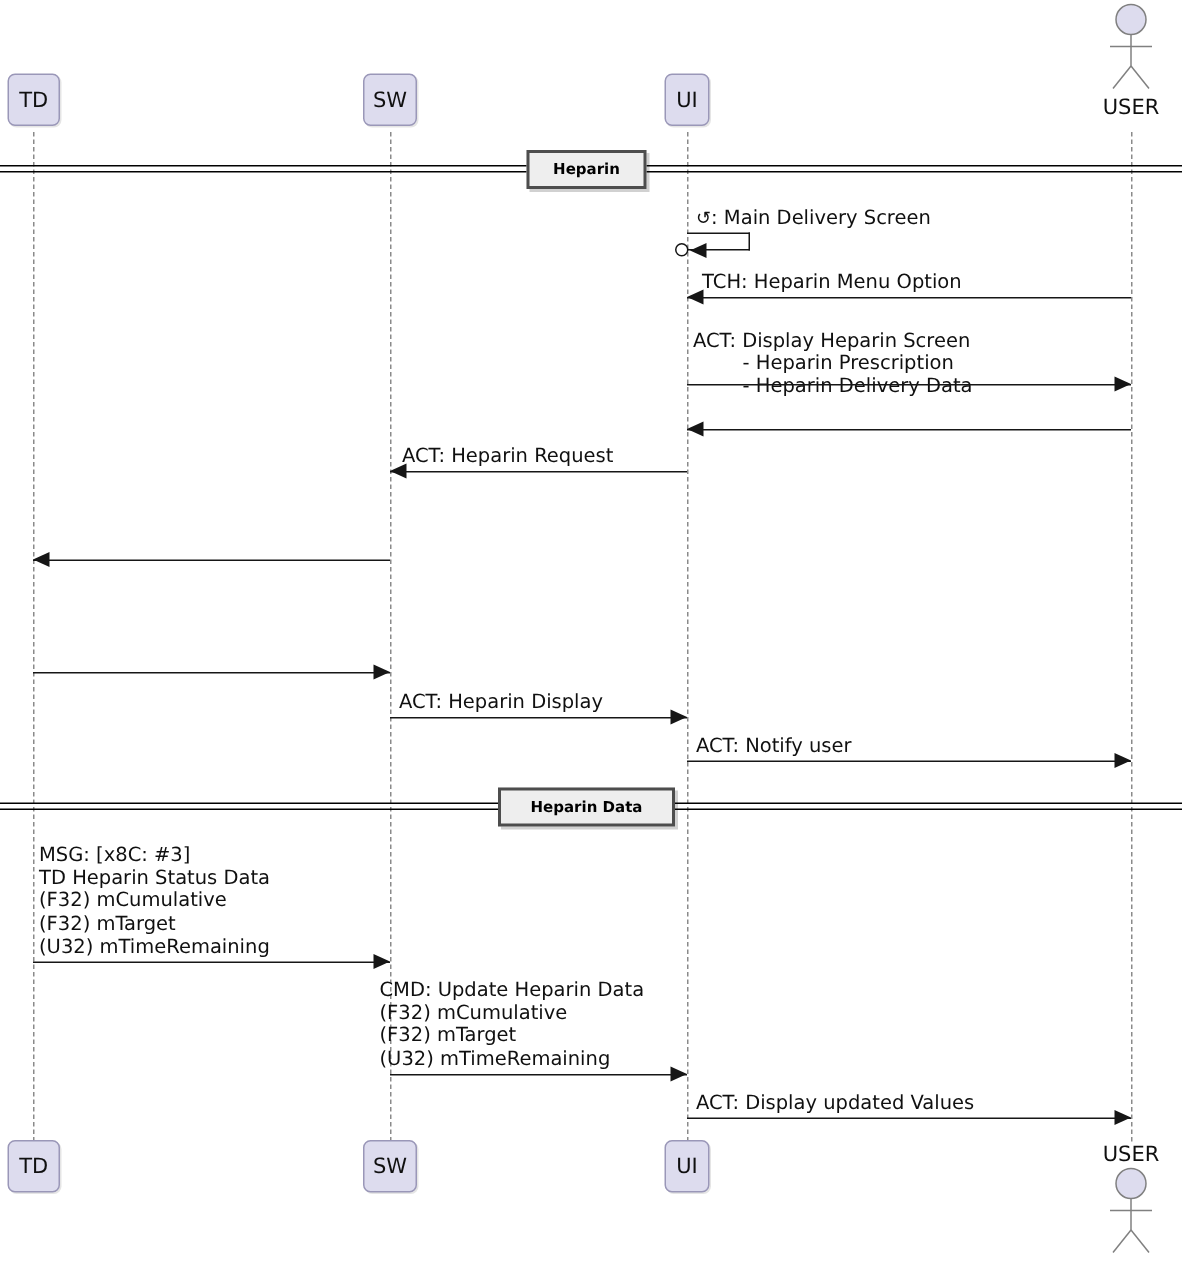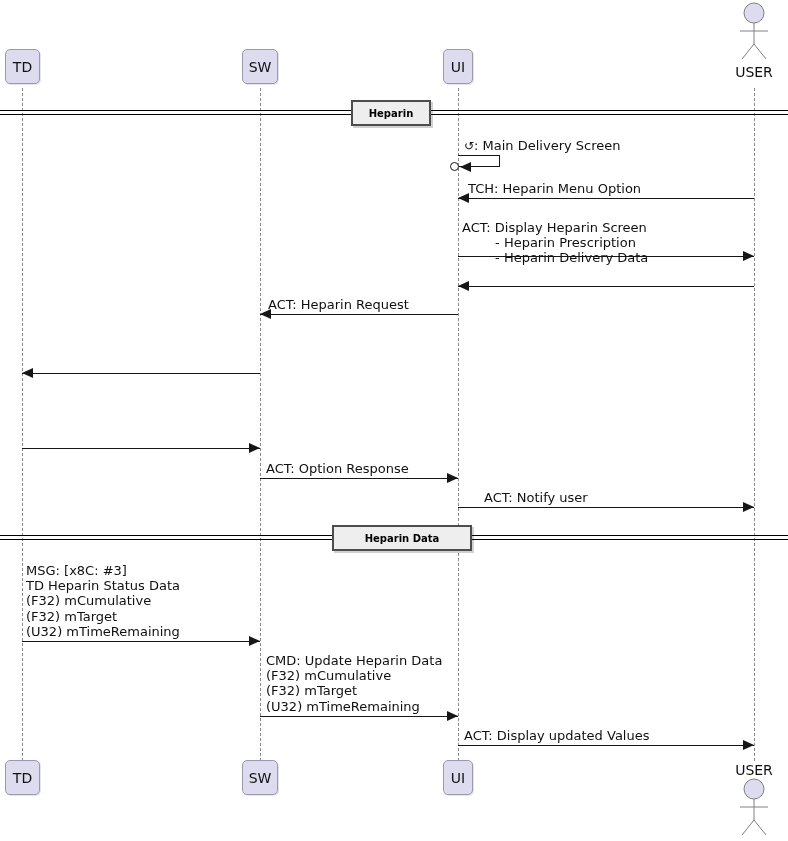--- a/index.html
+++ b/index.html
@@ -181,42 +181,42 @@
   <div class="msg-label" style="left:268px; top:297px;">ACT: Heparin Request</div>
   <div class="msg-line" style="left:260px; top:314px; width:198px;"></div>
   <div class="arrowhead left" style="left:260px; top:309px;"></div>
 
   <div class="msg-line" style="left:22px; top:373px; width:238px;"></div>
   <div class="arrowhead left" style="left:22px; top:368px;"></div>
 
   <div class="msg-line" style="left:22px; top:448px; width:238px;"></div>
   <div class="arrowhead right" style="left:249px; top:443px;"></div>
 
-  <div class="msg-label" style="left:266px; top:461px;">ACT: Option Response</div>
+  <div class="msg-label" style="left:266px; top:461px;">ACT: Heparin Display</div>
   <div class="msg-line" style="left:260px; top:478px; width:198px;"></div>
   <div class="arrowhead right" style="left:447px; top:473px;"></div>
 
-  <div class="msg-label" style="left:484px; top:490px;">ACT: Notify user</div>
+  <div class="msg-label" style="left:464px; top:490px;">ACT: Notify user</div>
   <div class="msg-line" style="left:458px; top:507px; width:296px;"></div>
   <div class="arrowhead right" style="left:743px; top:502px;"></div>
 
   <div class="divider-rule" style="top:535px;"></div>
-  <div class="divider-box" style="left:332px; top:525px; width:140px; height:26px;">
+  <div class="divider-box" style="left:332px; top:525px; width:118px; height:26px;">
     <span>Heparin Data</span>
   </div>
 
   <div class="msg-label" style="left:26px; top:563px;">MSG: [x8C: #3]
 TD Heparin Status Data
 (F32) mCumulative
 (F32) mTarget
 (U32) mTimeRemaining</div>
   <div class="msg-line" style="left:22px; top:641px; width:238px;"></div>
   <div class="arrowhead right" style="left:249px; top:636px;"></div>
 
-  <div class="msg-label" style="left:266px; top:653px;">CMD: Update Heparin Data
+  <div class="msg-label" style="left:253px; top:653px;">CMD: Update Heparin Data
 (F32) mCumulative
 (F32) mTarget
 (U32) mTimeRemaining</div>
   <div class="msg-line" style="left:260px; top:716px; width:198px;"></div>
   <div class="arrowhead right" style="left:447px; top:711px;"></div>
 
   <div class="msg-label" style="left:464px; top:728px;">ACT: Display updated Values</div>
   <div class="msg-line" style="left:458px; top:745px; width:296px;"></div>
   <div class="arrowhead right" style="left:743px; top:740px;"></div>
 

